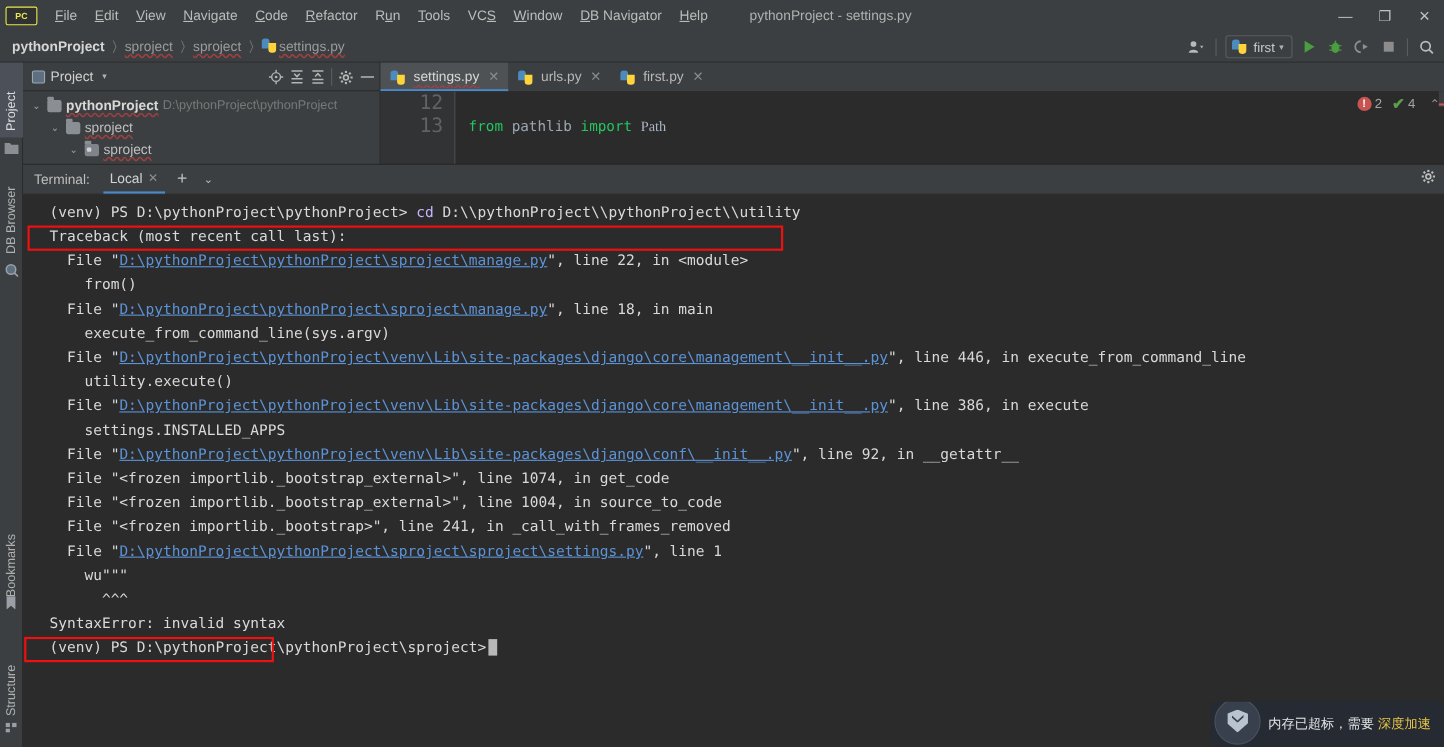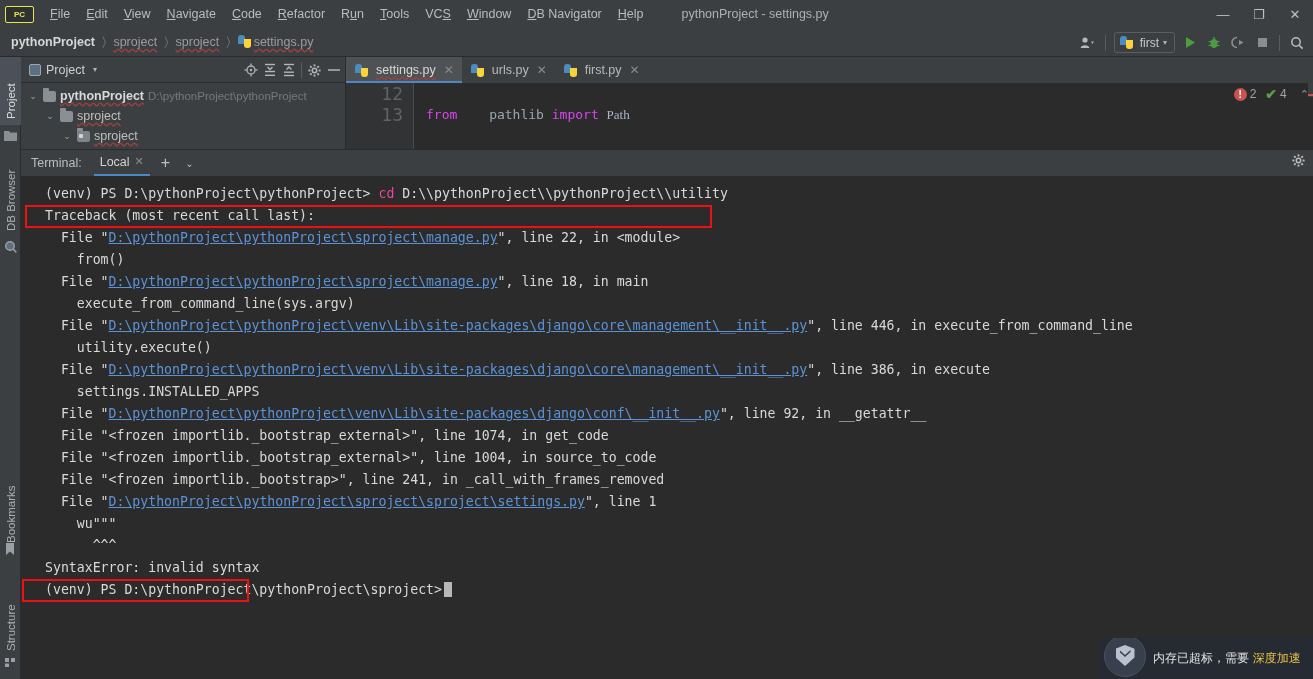--- a/index.html
+++ b/index.html
@@ -165,22 +165,22 @@
     background: #313335; border-right: 1px solid #4a4a4a;
   }
   .lnum {
     height: 21px; line-height: 21px; text-align: right; padding-right: 10px;
     font-family: "DejaVu Sans Mono", monospace; font-size: 18px; color: #606366;
   }
   .codeline {
     position: absolute; left: 80px; height: 21px; line-height: 21px;
     font-family: "DejaVu Sans Mono", monospace; font-size: 13px; white-space: pre;
   }
-  .kw { color: #d946ef; }
-  .mod-name { color: #9aa7b0; margin-left: 24px; }
+  .kw { color: #22c55e; }
+  .mod-name { color: #9aa7b0; }
   .ident { color: #a9b7c6; font-family: Liberation Serif, serif; }
   .ed-status {
     position: absolute; right: 4px; top: 3px; display: flex; align-items: center;
     gap: 3px; font-family: "Liberation Sans", sans-serif;
   }
   .err-dot {
     width: 13px; height: 13px; border-radius: 50%; background: #c75450;
     color: #fff; font-size: 10px; font-weight: bold; display: flex;
     align-items: center; justify-content: center;
   }
@@ -216,21 +216,21 @@
     position: absolute; right: 8px; top: 4px; color: #bdbdbd; font-size: 13px;
   }
 
   .term-body {
     position: relative; padding: 6px 0 0 24px; height: 503px;
     font-family: "DejaVu Sans Mono", monospace; font-size: 13.2px;
     color: #d4d4d4; line-height: 22px; overflow: hidden;
   }
   .tline { white-space: pre; height: 22px; }
   .c-white { color: #d9d9d9; }
-  .c-yellow { color: #ec4899; }
+  .c-yellow { color: #c4b5fd; }
   .c-link { color: #5c93d6; text-decoration: underline; }
   .cursor {
     display: inline-block; width: 8px; height: 15px; background: #b8b8b8;
     vertical-align: -3px; margin-left: 2px;
   }
   .hl-box {
     position: absolute; border: 2px solid #ee1111; pointer-events: none;
   }
 
   

